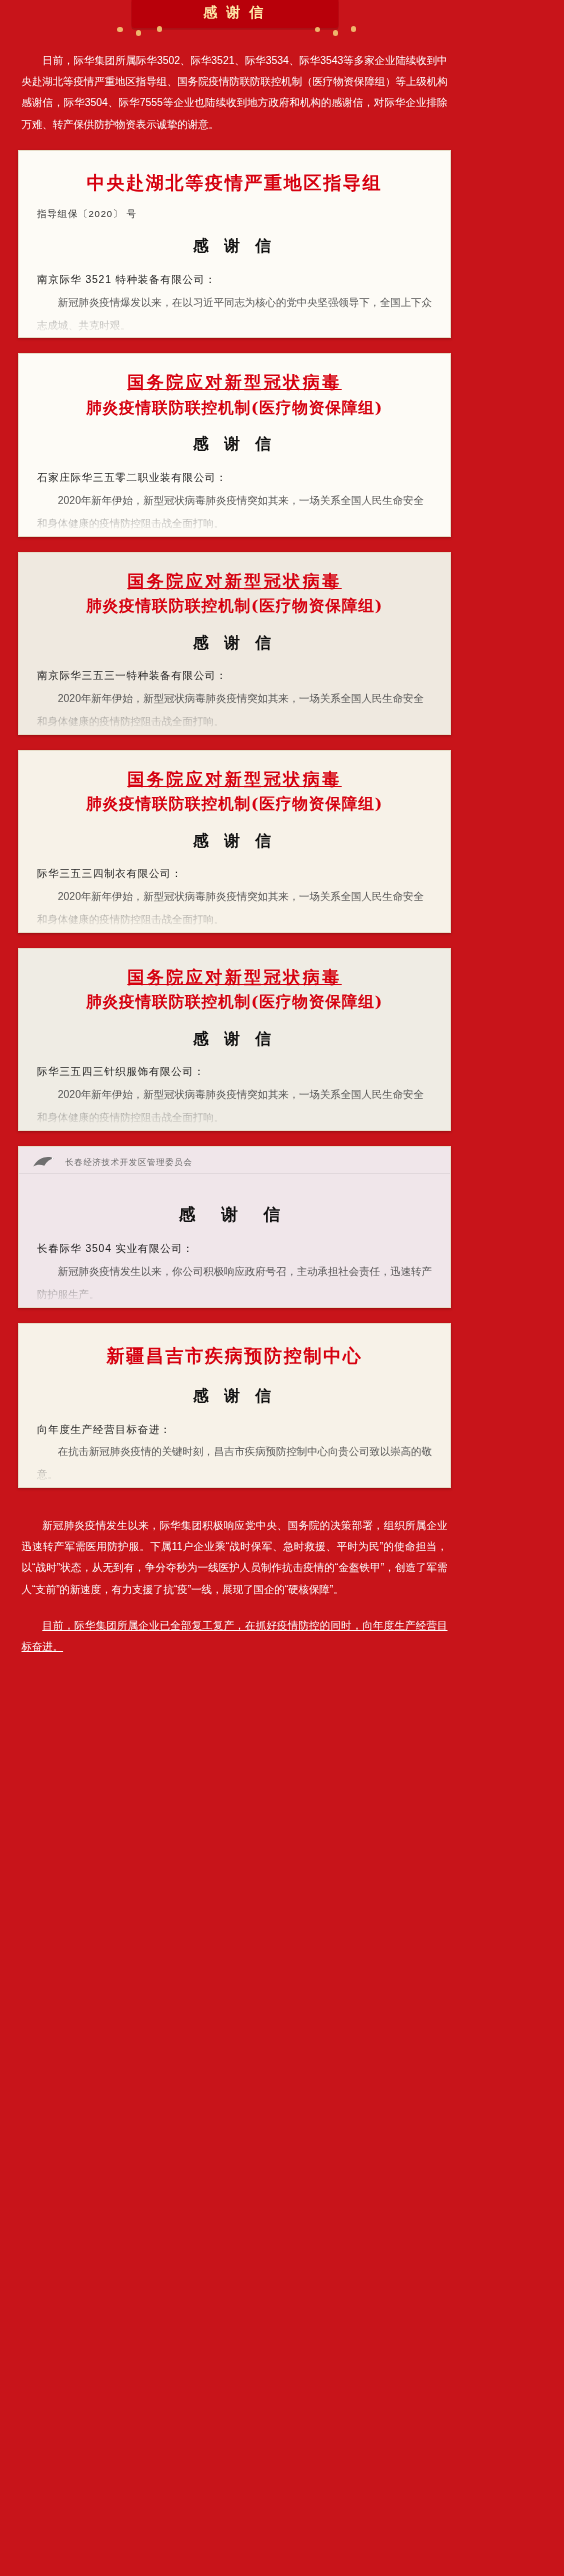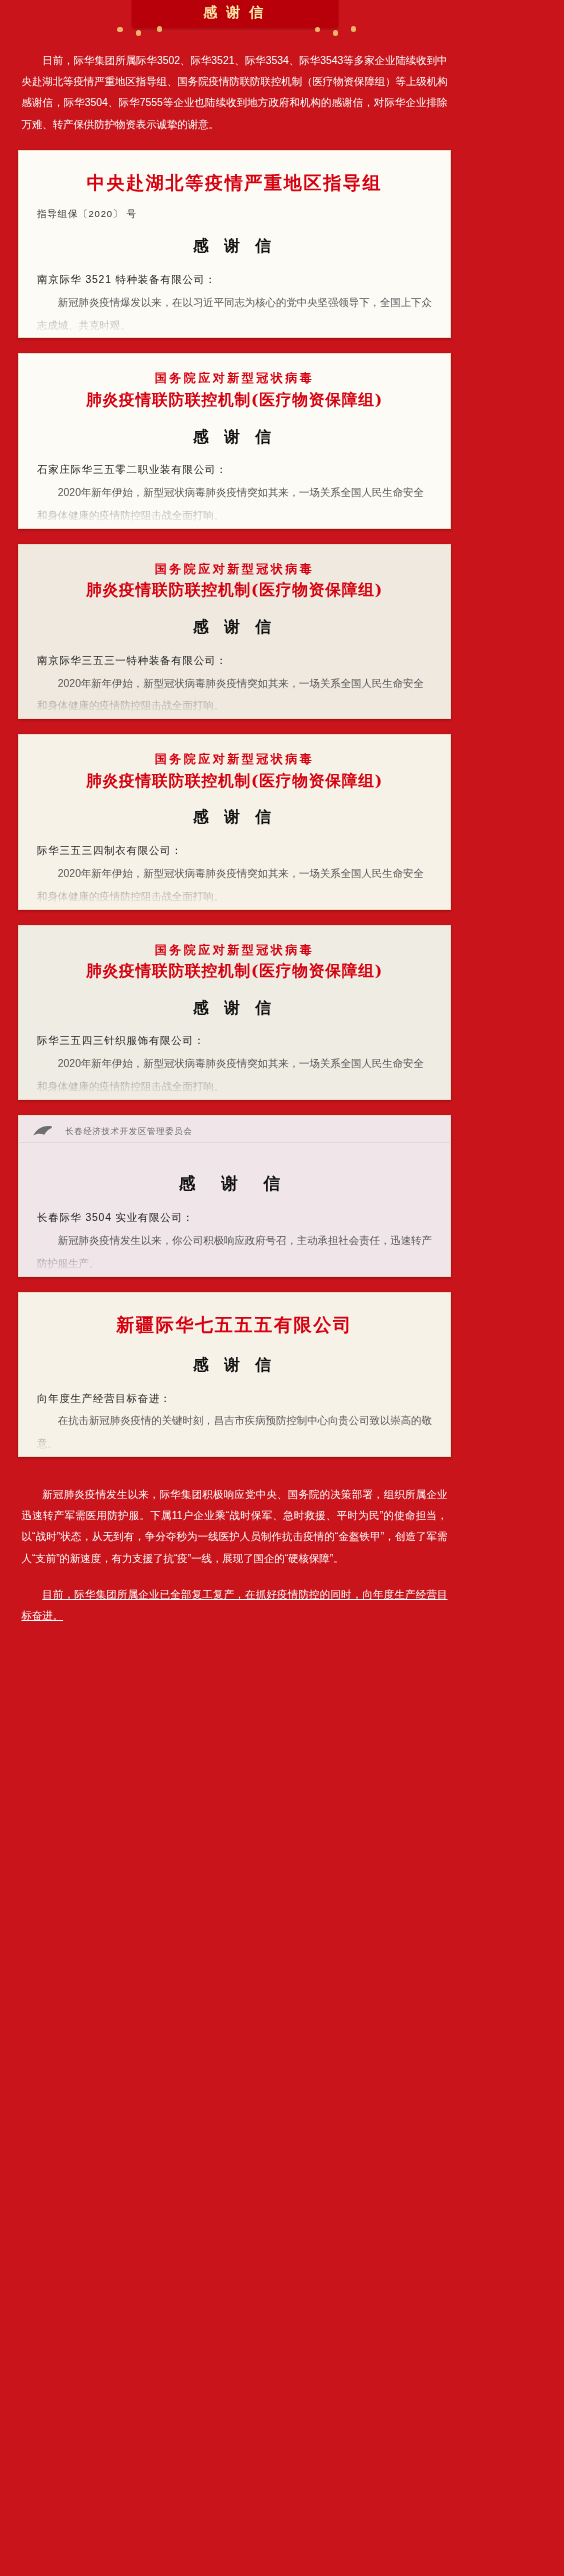--- a/index.html
+++ b/index.html
@@ -106,21 +106,21 @@
     text-align: center;
     color: #d6000f;
     font-weight: bold;
     font-family: "DejaVu Serif", "Liberation Serif", serif;
     letter-spacing: 1.7px;
   }
   .cert-head.single {
     font-size: 18px;
     padding: 5px 0 3.3px 0;
   }
-  .cert-head .l1 { font-size: 12px; line-height: 1.55; letter-spacing: 2.5px;}
+  .cert-head .l1 { font-size: 17px; line-height: 1.55; letter-spacing: 2.5px; text-decoration: underline;}
   .cert-head .l2 { font-size: 15.7px; line-height: 1.5; letter-spacing: 0.8px;}
   .cert-meta {
     font-size: 9.5px;
     color: #333;
     margin-top: 10px;
     letter-spacing: 0.8px;
   }
   .cert-title {
     text-align: center;
     font-size: 15.7px;
@@ -264,21 +264,21 @@
       <div class="cert-title spaced">感 谢 信</div>
       <div class="cert-body">
         <div class="addressee">长春际华 3504 实业有限公司：</div>
         <div class="para">新冠肺炎疫情发生以来，你公司积极响应政府号召，主动承担社会责任，迅速转产防护服生产。</div>
       </div>
     </div>
   </div>
 
   <div class="panel cream2">
     <div class="panel-inner">
-      <div class="cert-head single">新疆际华七五五五有限公司</div>
+      <div class="cert-head single">新疆昌吉市疾病预防控制中心</div>
       <div class="cert-title">感 谢 信</div>
       <div class="cert-body">
         <div class="addressee">向年度生产经营目标奋进：</div>
         <div class="para">在抗击新冠肺炎疫情的关键时刻，昌吉市疾病预防控制中心向贵公司致以崇高的敬意。</div>
       </div>
     </div>
   </div>
 
   <div class="outro">新冠肺炎疫情发生以来，际华集团积极响应党中央、国务院的决策部署，组织所属企业迅速转产军需医用防护服。下属11户企业乘“战时保军、急时救援、平时为民”的使命担当，以“战时”状态，从无到有，争分夺秒为一线医护人员制作抗击疫情的“金盔铁甲”，创造了军需人“支前”的新速度，有力支援了抗“疫”一线，展现了国企的“硬核保障”。</div>
   <div class="outro" style="padding-top:0;text-decoration:underline;">目前，际华集团所属企业已全部复工复产，在抓好疫情防控的同时，向年度生产经营目标奋进。</div>

